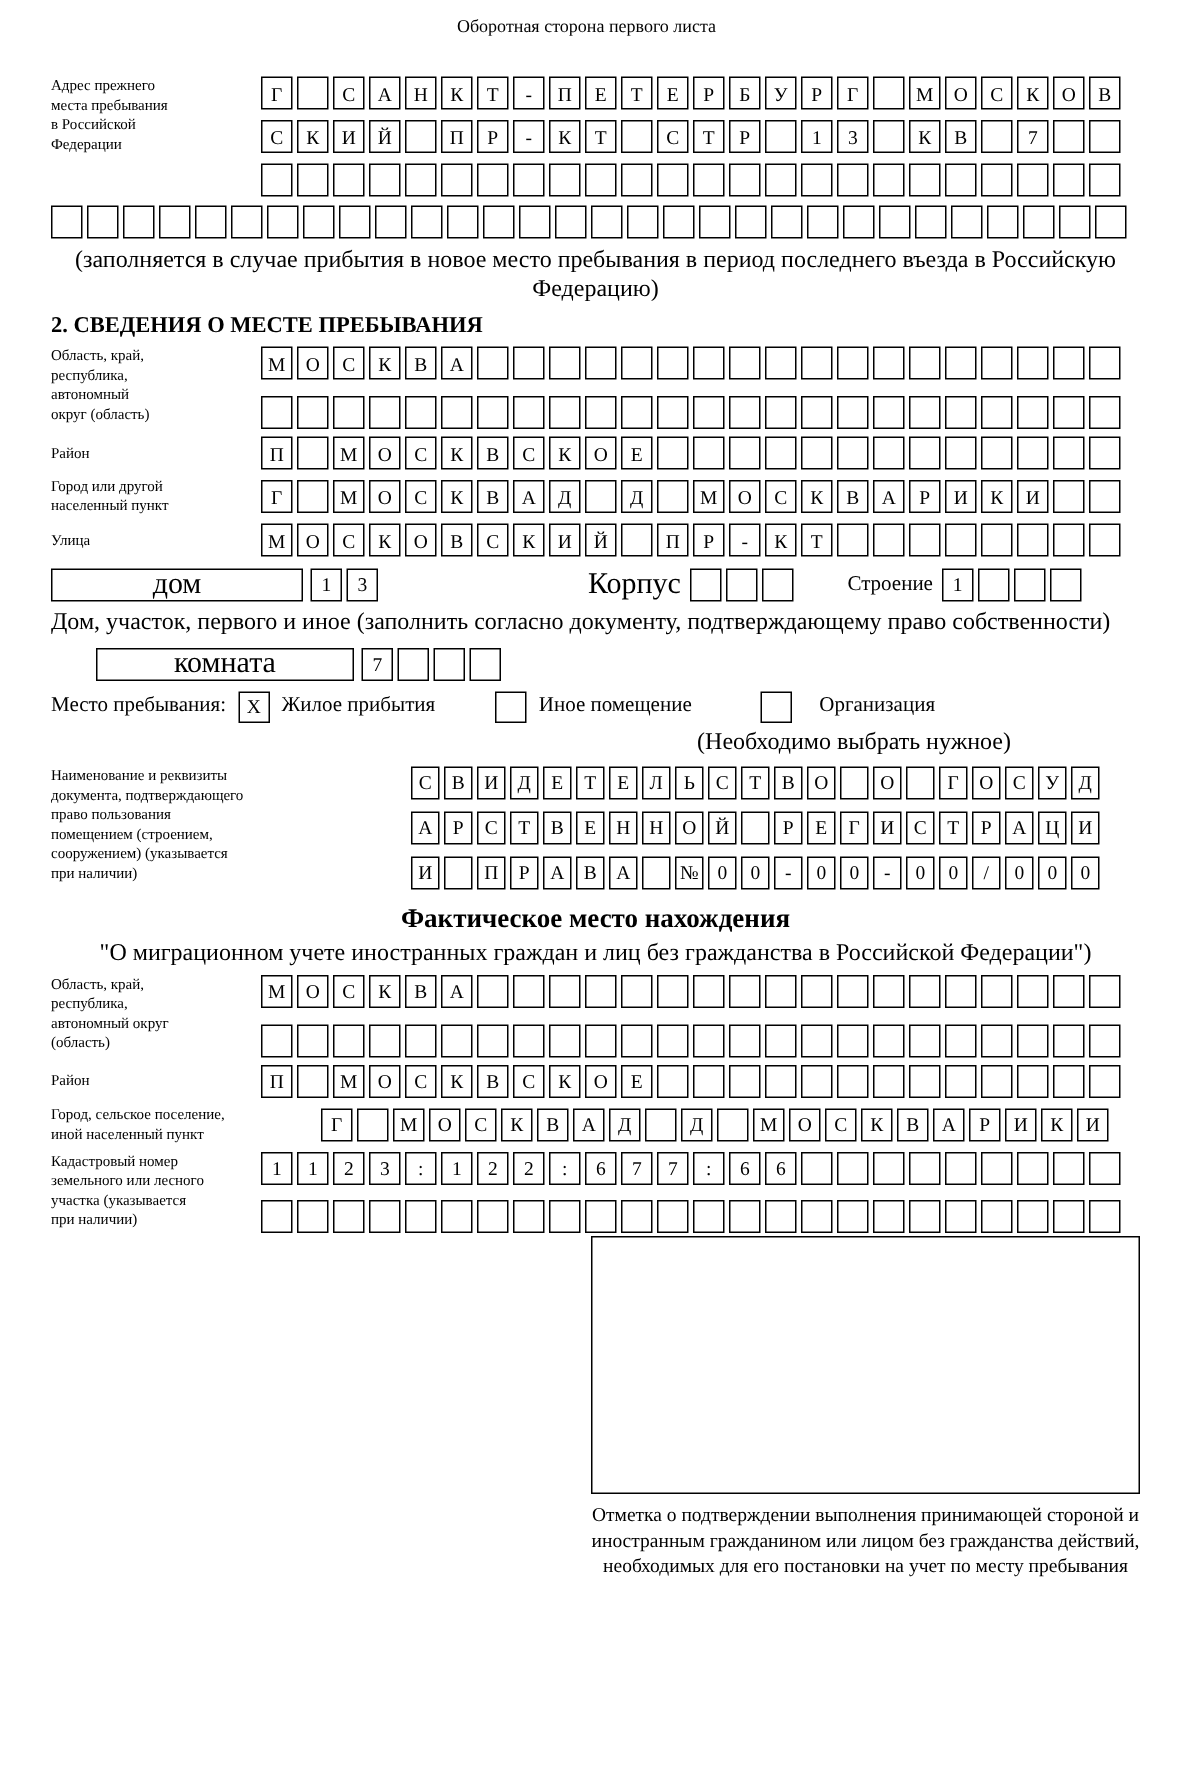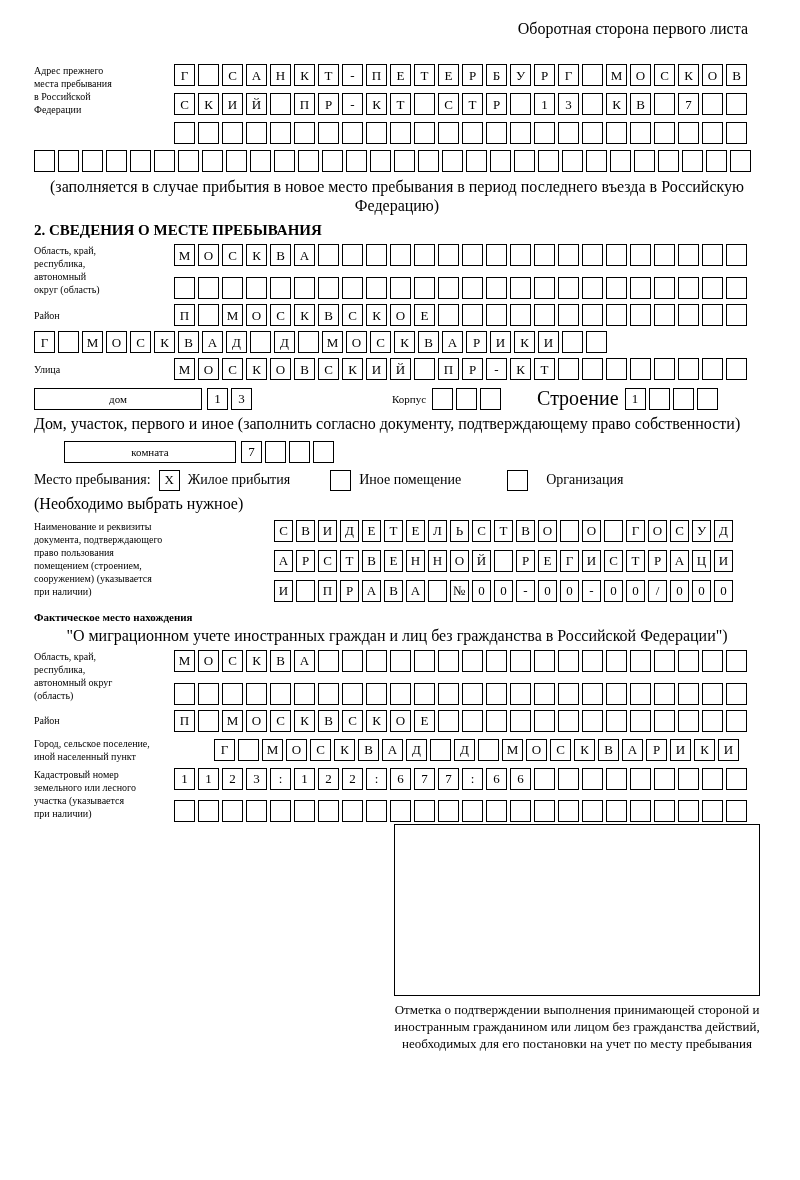--- a/index.html
+++ b/index.html
@@ -2,59 +2,59 @@
 <html><head>
 <meta charset="utf-8">
 <style>
   html, body { margin:0; padding:0; background:#ffffff; }
   .page {
     width:800px; height:1180px; box-sizing:border-box;
     padding:10px 40px 0 34px;
     font-family:"Liberation Serif", serif; color:#000; background:#fff;
     overflow:hidden; position:relative;
   }
-  .side-note { text-align:right; font-size:16px; padding-right:12px;margin-top:10px; }
+  .side-note { text-align:center; font-size:12px; padding-right:12px; }
   .field { display:flex; align-items:flex-start; margin-top:5px; }
   .field.vcenter { align-items:center; }
   .flabel { font-size:10px; line-height:1.3; flex:0 0 auto; white-space:pre-line; }
   .w140 { width:140px; }
   .w180 { width:180px; }
   .w200 { width:200px; margin-right:40px; }
   .rows { display:flex; flex-direction:column; gap:7px; }
   .rows.gap11 { gap:11px; }
   .cells { display:flex; gap:3px; flex:0 0 auto; }
   .cell {
     flex:0 0 auto; width:19px; height:20px; border:1px solid #000;
     display:flex; align-items:center; justify-content:center;
     font-size:13px; line-height:1; box-sizing:content-box;
   }
   .cells-sm .cell { width:17px; }
   .fullrow { margin-top:6px; }
   .note { font-size:16px; line-height:1.2; }
   .note.center { text-align:center; margin-top:5px; }
   .note.left { margin-top:4px; }
   .sec-title { font-size:15px; font-weight:bold; text-align:left; margin:7px 0 0 0; }
-  .sub-title { font-size:11px; font-weight:bold; margin:9px 0 3px 0; }
+  .sub-title { font-size:18px; font-weight:bold; text-align:center; margin:9px 0 3px 0; }
   .labelbox {
     border:1px solid #000; height:20px; display:flex; align-items:center;
-    justify-content:center; font-size:11px; flex:0 0 auto;
+    justify-content:center; font-size:20px; flex:0 0 auto;
   }
   .house-row { display:flex; align-items:center; margin-top:7px; }
   .dom-box { width:166px; margin-right:5px; }
-  .korpus-label { margin-left:140px; margin-right:6px; font-size:11px; }
-  .stroenie-label { margin-left:36px; margin-right:6px; font-size:20px;text-align:center; }
+  .korpus-label { margin-left:140px; margin-right:6px; font-size:20px; }
+  .stroenie-label { margin-left:36px; margin-right:6px; font-size:14px;text-align:center; }
   .apt-box { width:170px; margin-left:30px; margin-right:5px; }
   .restype-row { display:flex; align-items:center; margin-top:7px; font-size:14px; }
   .checkbox {
     width:19px; height:19px; border:1px solid #000; display:flex;
     align-items:center; justify-content:center; font-size:13px; flex:0 0 auto;
   }
   .ml8 { margin-left:8px; } .ml40 { margin-left:40px; } .ml46 { margin-left:46px; }
   .ml18 { margin-left:18px; }
-  .choose-note { width:640px; text-align:left; margin-top:3px; }
+  .choose-note { width:640px; text-align:right; margin-top:3px; }
   .stamp-wrap { margin-left:360px; width:366px; margin-top:2px; }
   .stamp-box { border:1px solid #000; height:170px; }
   .stamp-caption { font-size:13px; text-align:center; margin-top:5px; line-height:1.32; }
 </style>
 </head>
 <body>
 
 <div class="page">
 
   <div class="side-note">Оборотная сторона первого листа</div>
@@ -266,20 +266,22 @@
         <span class="cell"></span>
         <span class="cell"></span>
         <span class="cell"></span>
         <span class="cell"></span>
         <span class="cell"></span>
         <span class="cell"></span>
       </div>
   </div>
 
   <div class="field vcenter">
+    <div class="flabel w140">Город или другой
+населенный пункт</div>
     <div class="cells">
         <span class="cell">Г</span>
         <span class="cell"></span>
         <span class="cell">М</span>
         <span class="cell">О</span>
         <span class="cell">С</span>
         <span class="cell">К</span>
         <span class="cell">В</span>
         <span class="cell">А</span>
         <span class="cell">Д</span>

